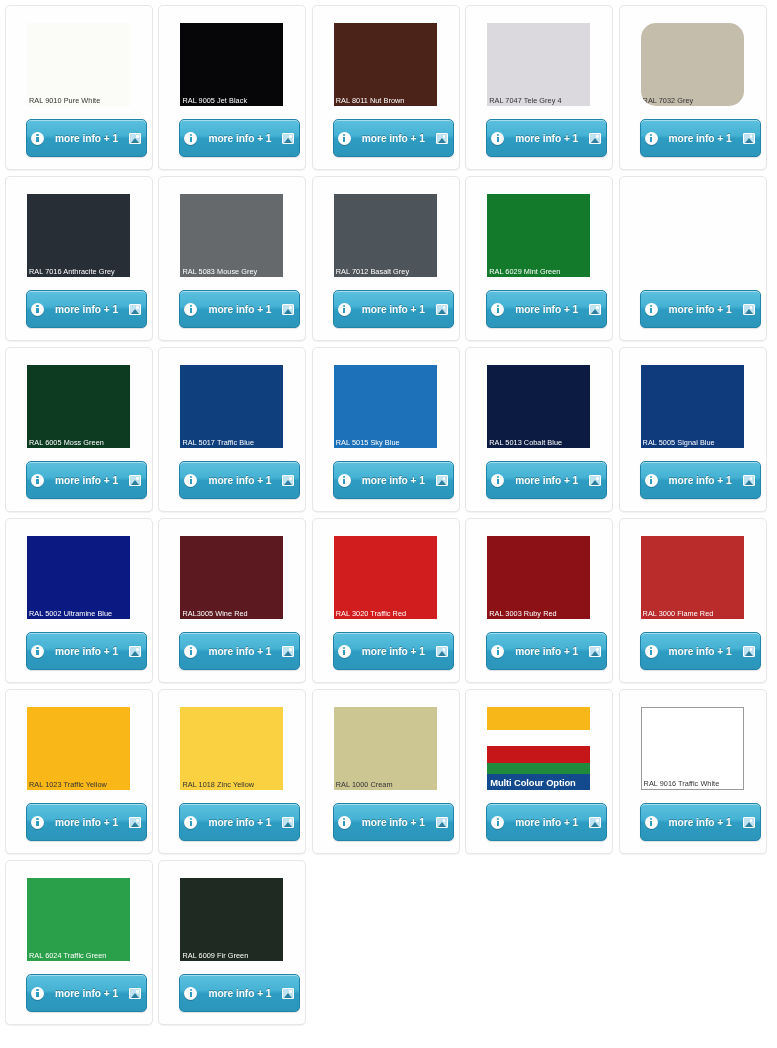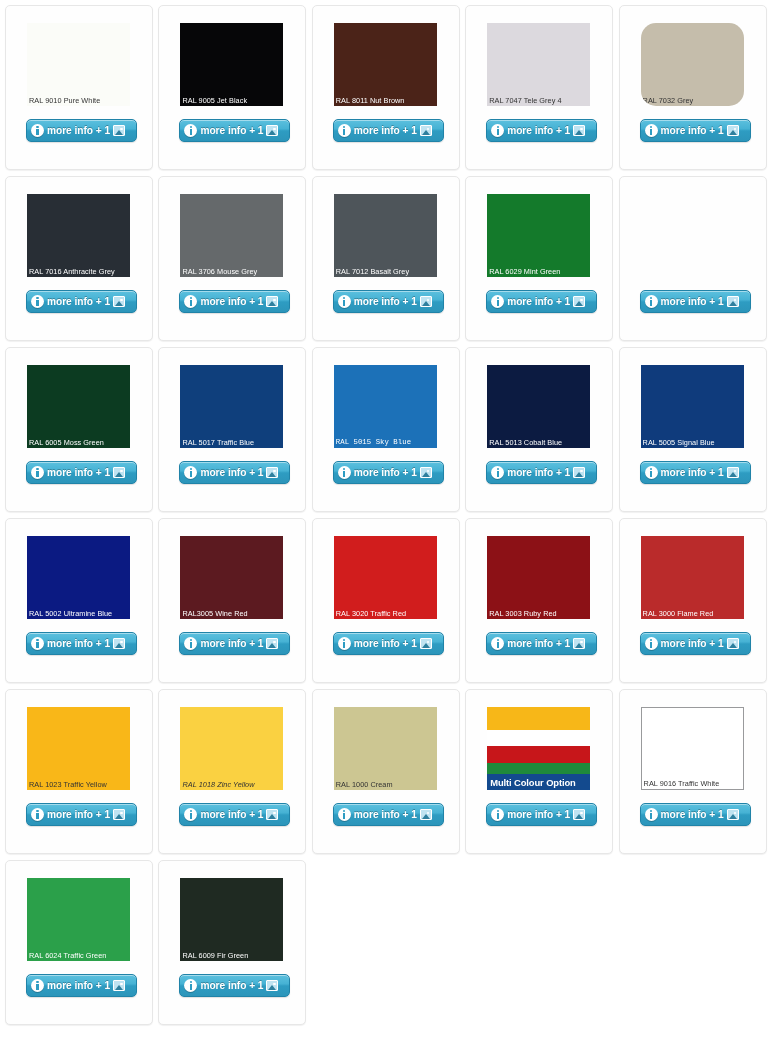--- a/index.html
+++ b/index.html
@@ -77,26 +77,26 @@
     font-weight: bold;
     color: #ffffff;
     letter-spacing: -0.1px;
   }
 
   
   .more-btn {
     position: absolute;
     left: 20px;
     top: 113px;
-    height: 23px;
+    height: 38px;
     min-width: 111px;
     padding: 0 5px 0 4px;
     display: inline-flex;
     align-items: center;
-    gap: 3px;
+    gap: 11px;
     border-radius: 5px;
     border: 1px solid #2083a8;
     background: linear-gradient(to bottom, #5cc0de 0%, #46b2d4 42%, #2e9cc2 52%, #2c95ba 100%);
     box-shadow: inset 0 1px 0 rgba(255,255,255,0.45), 0 1px 1px rgba(0,0,0,0.12);
     cursor: pointer;
     text-decoration: none;
   }
   .more-btn .btn-text {
     font-size: 10.2px;
     font-weight: bold;
@@ -228,21 +228,21 @@
         </div>
         <a class="more-btn" href="#">
           <span class="info-icon"></span>
           <span class="btn-text">more info + 1</span>
           <span class="img-icon"></span>
         </a>
       </div>
       <div class="card">
         <div class="swatch-wrap">
           <div class="swatch" style="background: rgb(101, 105, 107);">
-            <div class="swatch-label" style="color: rgb(255, 255, 255);">RAL 3706 Mouse Grey</div>
+            <div class="swatch-label" style="color: rgb(255, 255, 255);">RAL 5083 Mouse Grey</div>
           </div>
         </div>
         <a class="more-btn" href="#">
           <span class="info-icon"></span>
           <span class="btn-text">more info + 1</span>
           <span class="img-icon"></span>
         </a>
       </div>
       <div class="card">
         <div class="swatch-wrap">
@@ -295,21 +295,21 @@
         </div>
         <a class="more-btn" href="#">
           <span class="info-icon"></span>
           <span class="btn-text">more info + 1</span>
           <span class="img-icon"></span>
         </a>
       </div>
       <div class="card">
         <div class="swatch-wrap">
           <div class="swatch" style="background: rgb(28, 113, 184);">
-            <div class="swatch-label" style="color: rgb(255, 255, 255); font-family: Liberation Mono, monospace;">RAL 5015 Sky Blue</div>
+            <div class="swatch-label" style="color: rgb(255, 255, 255);">RAL 5015 Sky Blue</div>
           </div>
         </div>
         <a class="more-btn" href="#">
           <span class="info-icon"></span>
           <span class="btn-text">more info + 1</span>
           <span class="img-icon"></span>
         </a>
       </div>
       <div class="card">
         <div class="swatch-wrap">
@@ -402,21 +402,21 @@
           </div>
         </div>
         <a class="more-btn" href="#">
           <span class="info-icon"></span>
           <span class="btn-text">more info + 1</span>
           <span class="img-icon"></span>
         </a>
       </div>
       <div class="card">
         <div class="swatch-wrap">
-          <div class="swatch" style="background: rgb(250, 209, 65); font-style: italic;">
+          <div class="swatch" style="background: rgb(250, 209, 65);">
             <div class="swatch-label" style="color: rgb(51, 51, 51);">RAL 1018 Zinc Yellow</div>
           </div>
         </div>
         <a class="more-btn" href="#">
           <span class="info-icon"></span>
           <span class="btn-text">more info + 1</span>
           <span class="img-icon"></span>
         </a>
       </div>
       <div class="card">

